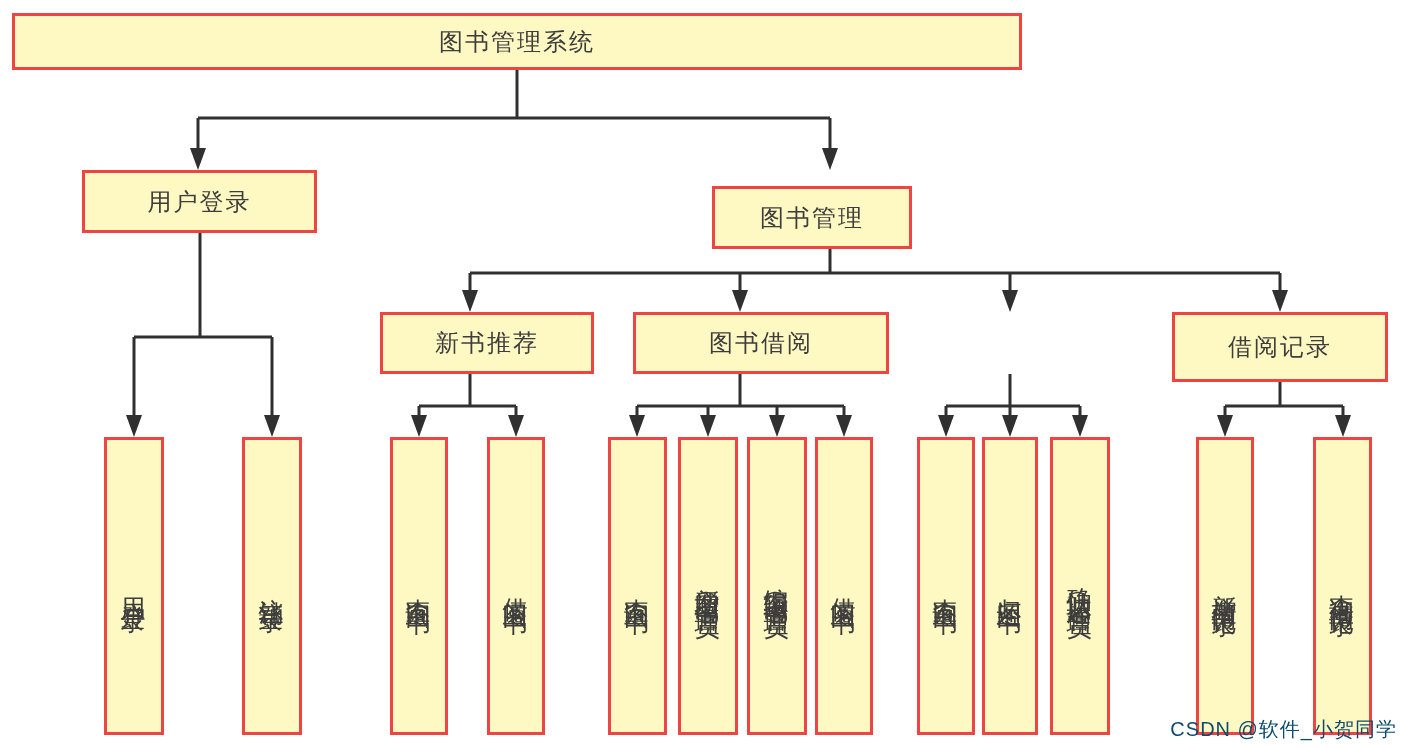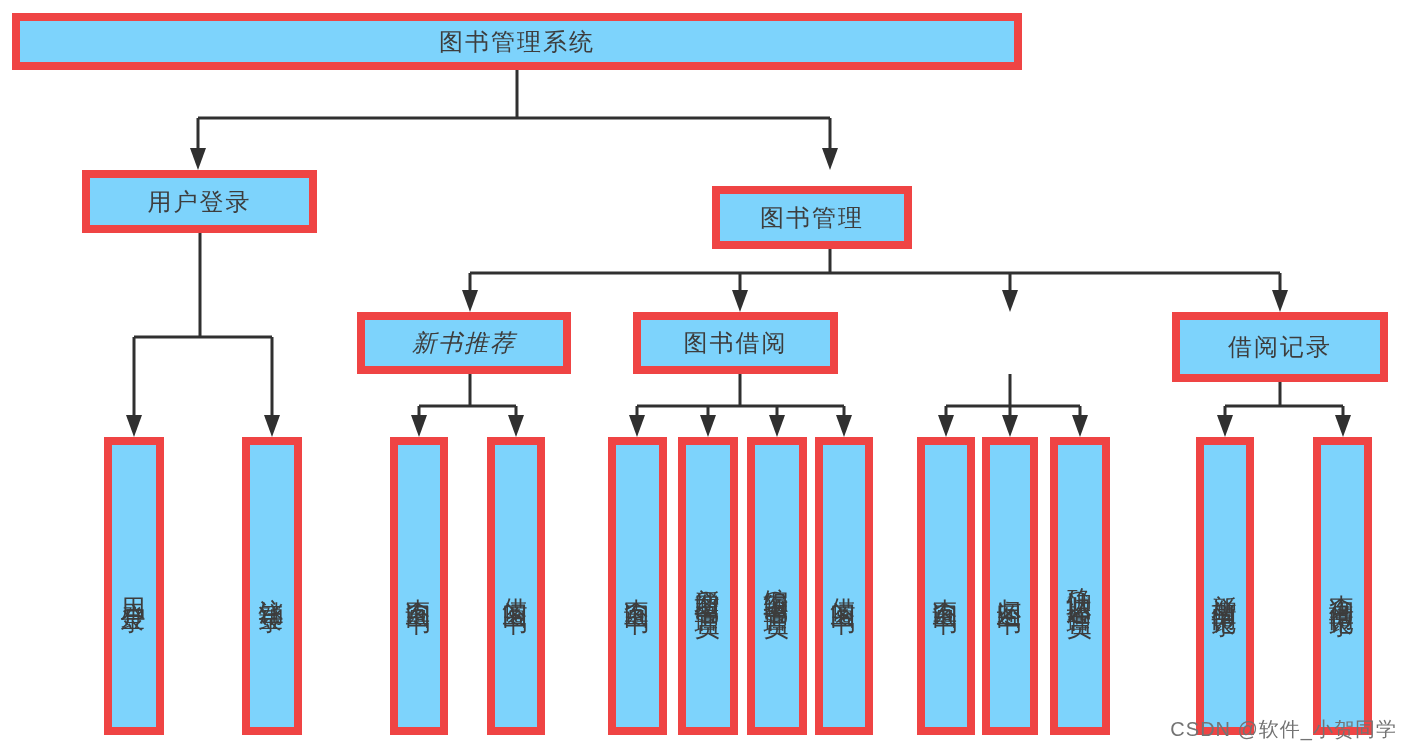--- a/index.html
+++ b/index.html
@@ -18,22 +18,22 @@
   #connectors {
     position: absolute;
     left: 0; top: 0;
     width: 1405px;
     height: 747px;
     pointer-events: none;
   }
   .box {
     position: absolute;
     box-sizing: border-box;
-    border: 8px solid #ef4444;
-    background: #7dd3fc;
+    border: 3px solid #ef4444;
+    background: #fef9c3;
     display: flex;
     align-items: center;
     justify-content: center;
     color: #3d3d3d;
     font-size: 24px;
     letter-spacing: 2px;
     white-space: nowrap;
     z-index: 2;
   }
   .leaf {
@@ -44,21 +44,21 @@
     text-orientation: mixed;
     letter-spacing: 4px;
     white-space: nowrap;
   }
   .watermark {
     position: absolute;
     right: 8px;
     bottom: 4px;
     font-size: 20px;
     letter-spacing: 1px;
-    color: #737373;
+    color: #0c4a6e;
     z-index: 5;
     white-space: nowrap;
   }
 </style>
 </head>
 <body>
 
 <div id="canvas">
 
   <svg id="connectors" width="1405" height="747" viewBox="0 0 1405 747">
@@ -98,22 +98,22 @@
       <polygon points="1217,415 1233,415 1225,437"></polygon>
       <polygon points="1335,415 1351,415 1343,437"></polygon>
     </g>
   </svg>
 
   <div class="box" style="left:12px; top:13px; width:1010px; height:57px;">图书管理系统</div>
 
   <div class="box" style="left:82px; top:170px; width:235px; height:63px;">用户登录</div>
   <div class="box" style="left:712px; top:186px; width:200px; height:63px;">图书管理</div>
 
-  <div class="box" style="left:357px; top:312px; width:214px; height:62px;font-style:italic;">新书推荐</div>
-  <div class="box" style="left:633px; top:312px; width:205px; height:62px;">图书借阅</div>
+  <div class="box" style="left:380px; top:312px; width:214px; height:62px;">新书推荐</div>
+  <div class="box" style="left:633px; top:312px; width:256px; height:62px;">图书借阅</div>
   <div class="box" style="left:1172px; top:312px; width:216px; height:70px;">借阅记录</div>
 
   <div class="box leaf" style="left:104px; top:437px; width:60px; height:298px;">
     <span class="vtext">用户登录</span>
   </div>
   <div class="box leaf" style="left:242px; top:437px; width:60px; height:298px;">
     <span class="vtext">注销登录</span>
   </div>
 
   <div class="box leaf" style="left:390px; top:437px; width:58px; height:298px;">

